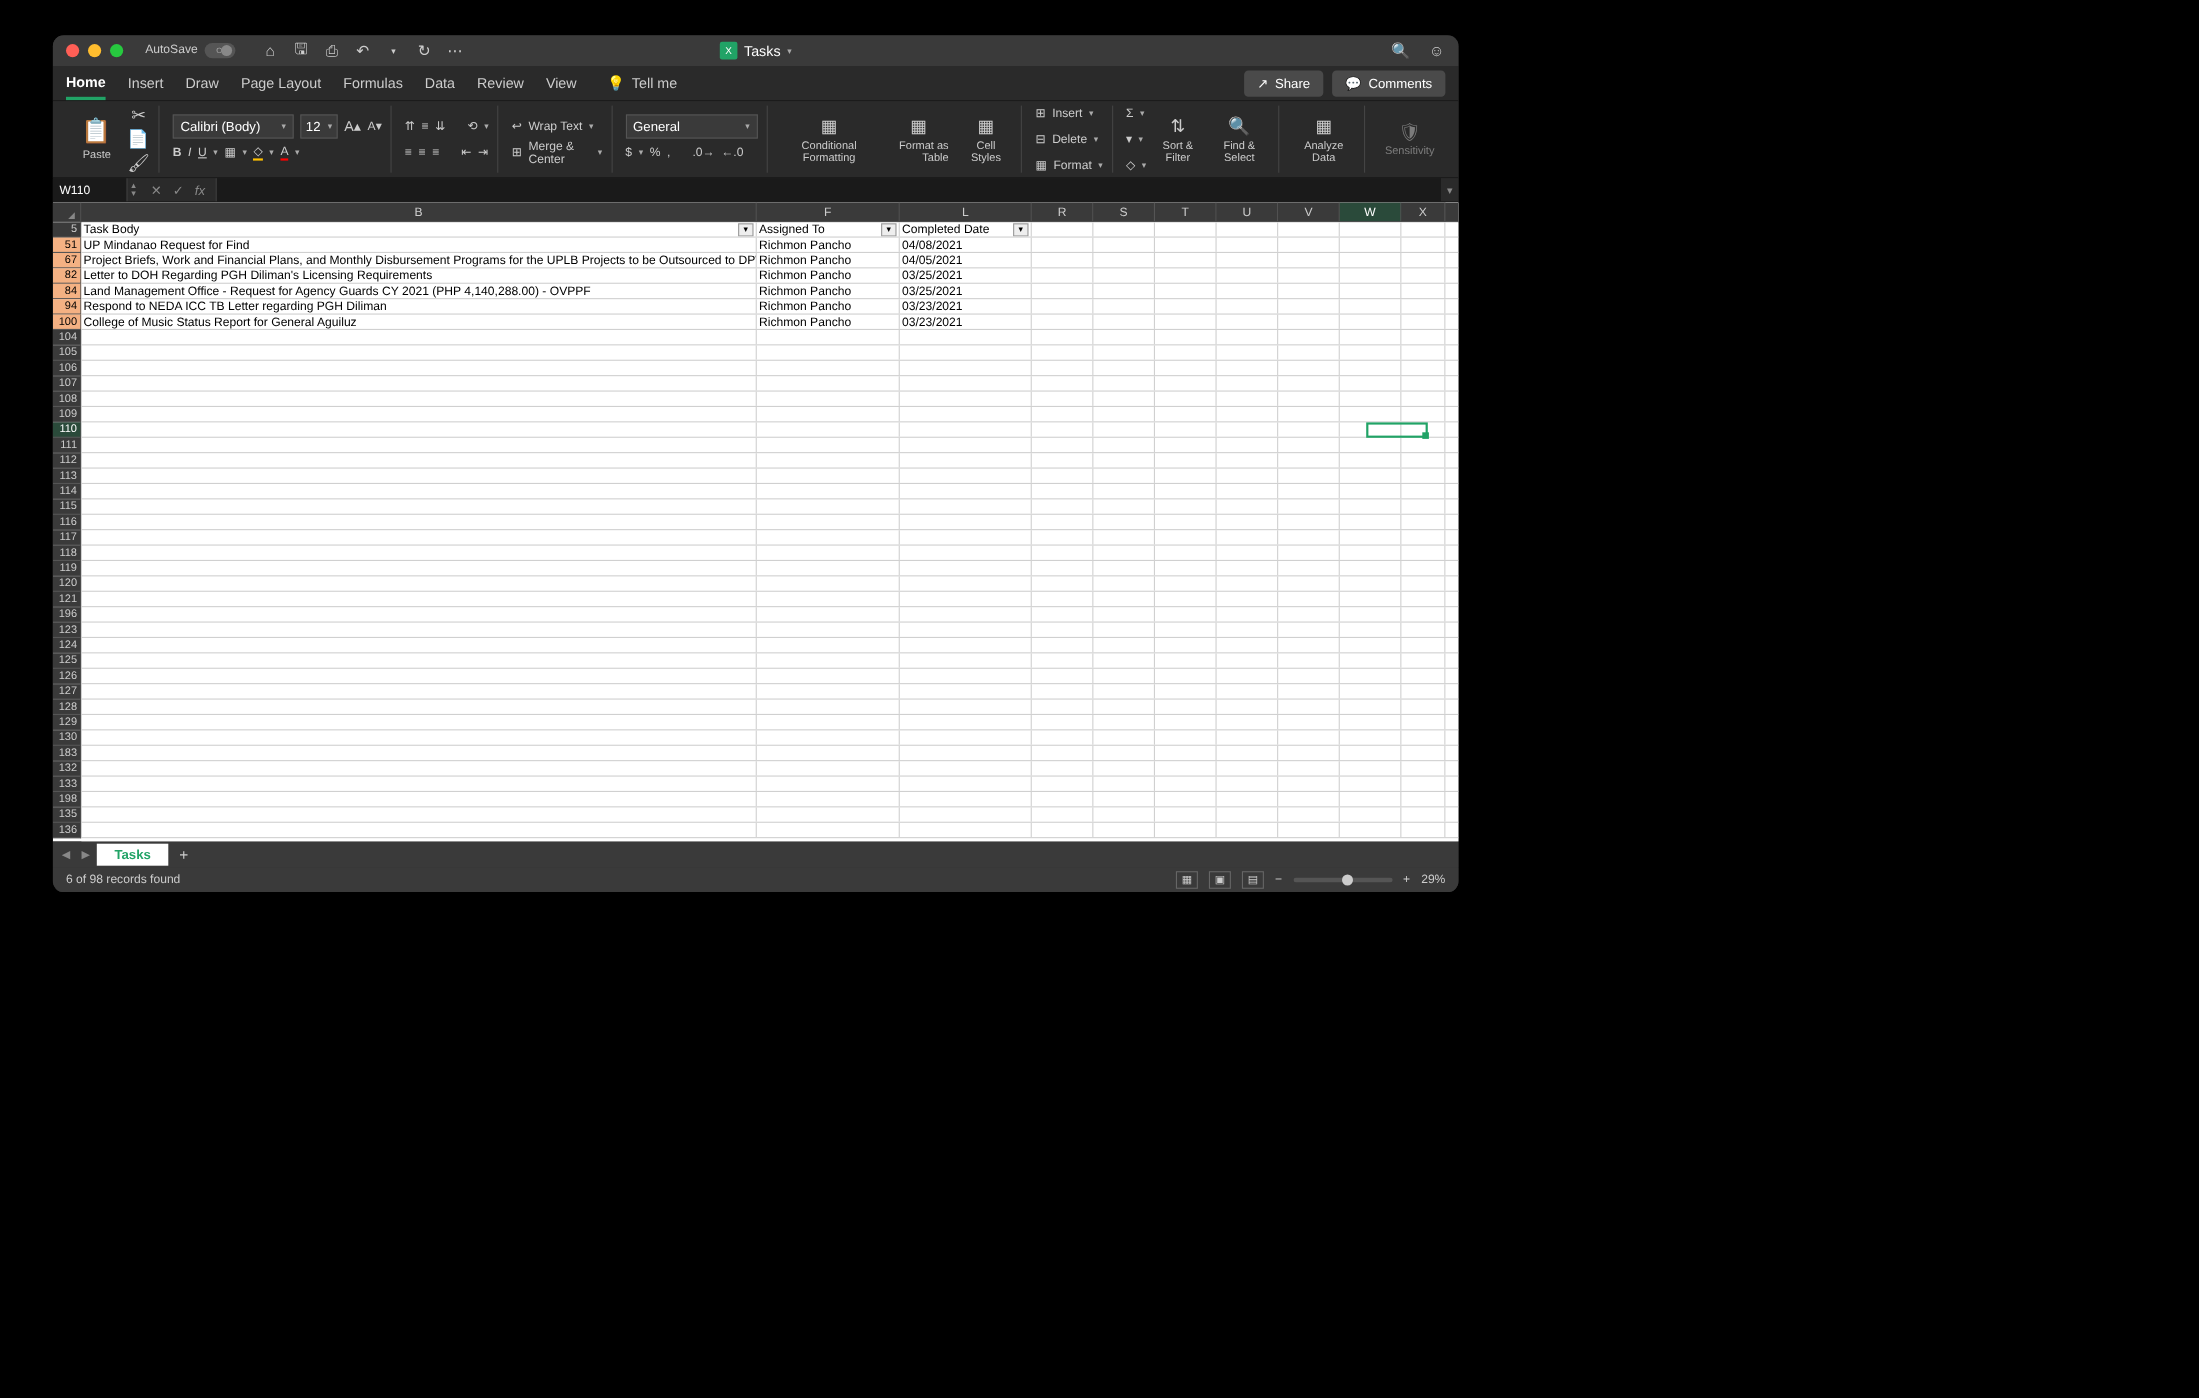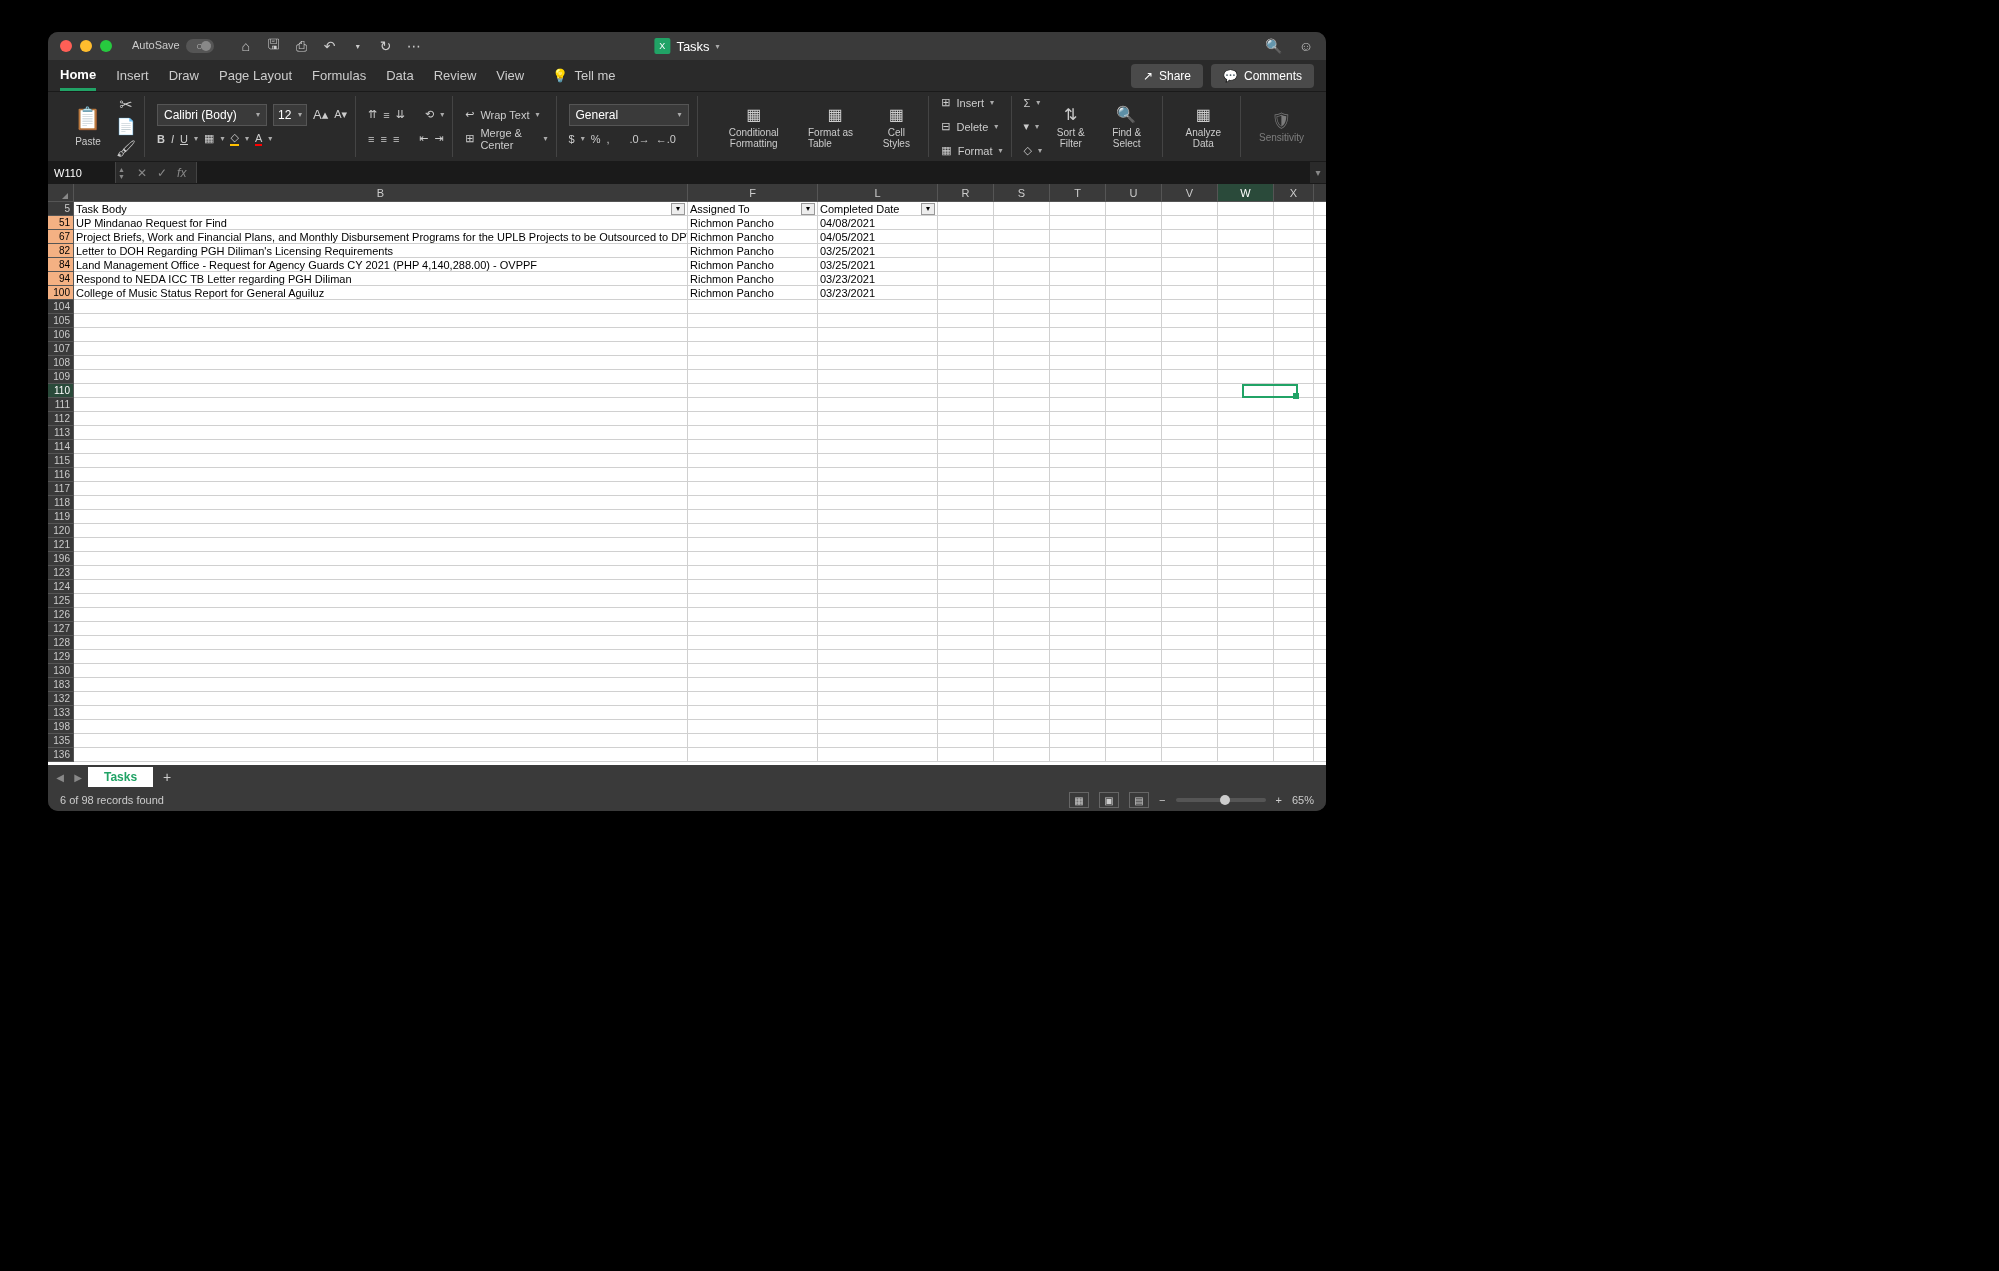--- a/index.html
+++ b/index.html
@@ -226,21 +226,21 @@
         </div>
       </div>
     </div>
     <div class="rgrp">
       <div class="rbtn">
         <div class="ricon">▦</div>
         <span style="text-align:center;line-height:1.1">Conditional Formatting</span>
       </div>
       <div class="rbtn">
         <div class="ricon">▦</div>
-        <span style="text-align:left;line-height:1.1">Format as Table</span>
+        <span style="text-align:right;line-height:1.1">Format as Table</span>
       </div>
       <div class="rbtn">
         <div class="ricon">▦</div>
         <span style="text-align:center;line-height:1.1">Cell Styles</span>
       </div>
     </div>
     <div class="rgrp">
       <div class="rcol">
         <div class="rrow">
             <span>⊞</span>
@@ -915,17 +915,17 @@
     <span>6 of 98 records found</span>
     <div class="sb-right">
       <div class="view-btn">▦</div>
       <div class="view-btn">▣</div>
       <div class="view-btn">▤</div>
       <span>−</span>
       <div class="zoom-slider">
           <div class="zoom-thumb"></div>
         </div>
       <span>+</span>
-      <span>65%</span>
+      <span>29%</span>
     </div>
   </div>
 
 </div>
 
 </body></html>

